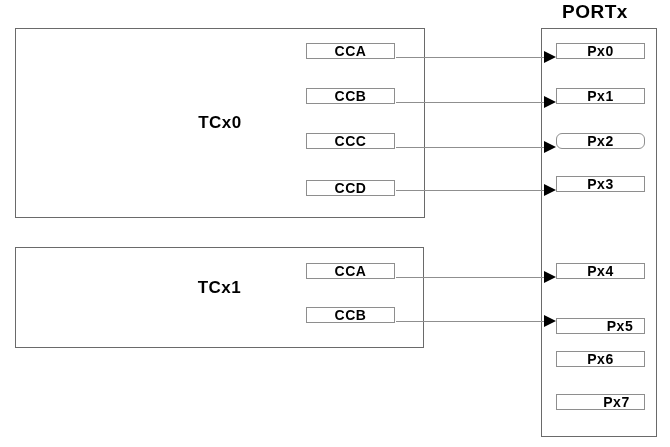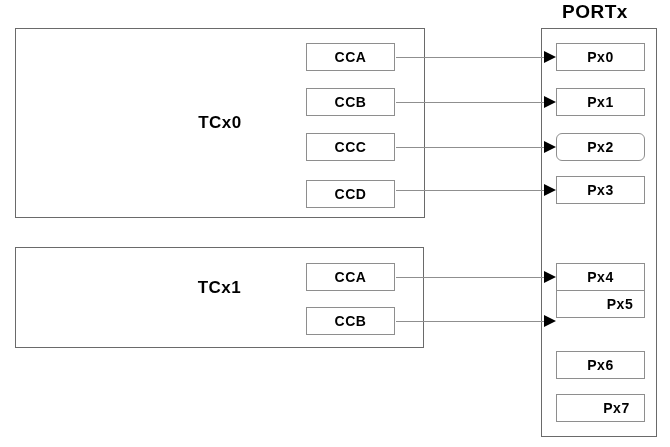--- a/index.html
+++ b/index.html
@@ -29,21 +29,21 @@
     font-size: 17px;
     font-weight: bold;
     color: #000000;
     letter-spacing: 0.5px;
     pointer-events: none;
     border-radius: 6px;
   }
   .smallbox {
     position: absolute;
     width: 89px;
-    height: 28px;
+    height: 16px;
     border: 1px solid #8e8e8e;
     background: #ffffff;
     box-sizing: border-box;
     display: flex;
     align-items: center;
     justify-content: center;
     font-size: 14px;
     font-weight: bold;
     color: #000000;
     letter-spacing: 0.5px;
@@ -108,21 +108,21 @@
   <div class="smallbox cc" style="top:180px;">CCD</div>
 
   <div class="smallbox cc" style="top:263px;">CCA</div>
   <div class="smallbox cc" style="top:307px;">CCB</div>
 
   <div class="smallbox pin" style="top:43px;">Px0</div>
   <div class="smallbox pin" style="top:88px;">Px1</div>
   <div class="smallbox pin" style="top:133px;border-radius:6px;">Px2</div>
   <div class="smallbox pin" style="top:176px;">Px3</div>
   <div class="smallbox pin" style="top:263px;">Px4</div>
-  <div class="smallbox pin" style="top:290px;padding-left:39px;">Px5</div>
+  <div class="smallbox pin" style="top:318px;padding-left:39px;">Px5</div>
   <div class="smallbox pin" style="top:351px;">Px6</div>
   <div class="smallbox pin" style="top:394px;padding-left:32px;">Px7</div>
 
   <div class="conn" style="top:51px;">
     <span class="conn-line"></span>
     <span class="conn-head"></span>
   </div>
   <div class="conn" style="top:96px;">
     <span class="conn-line"></span>
     <span class="conn-head"></span>

